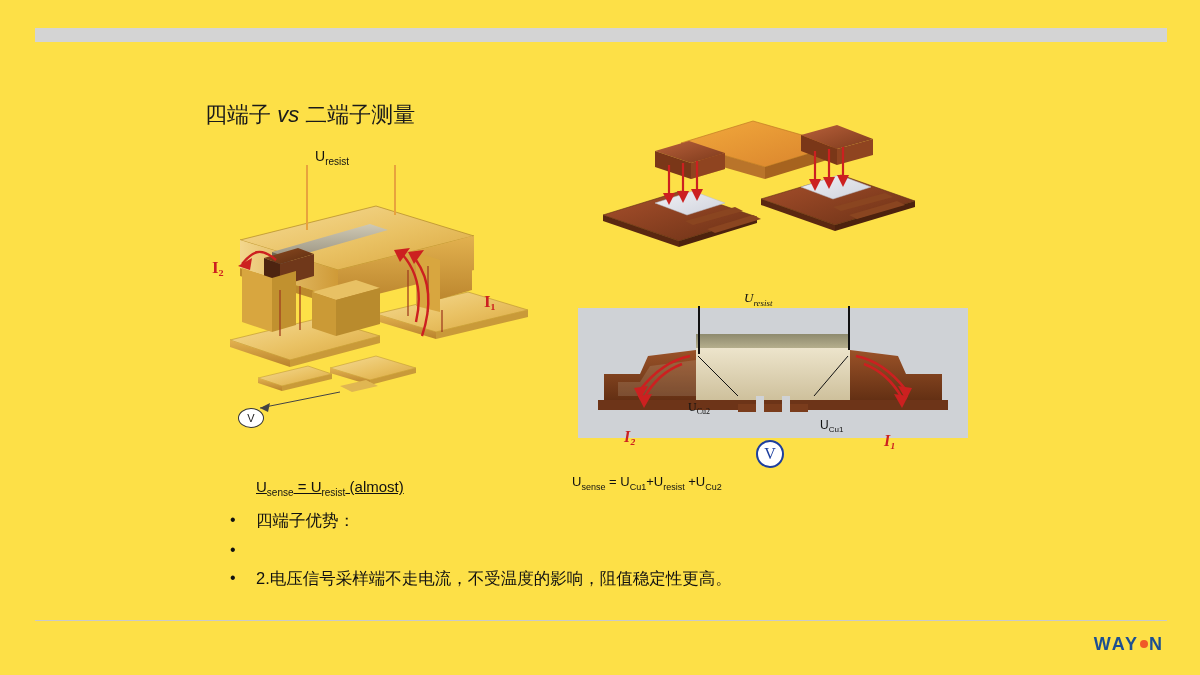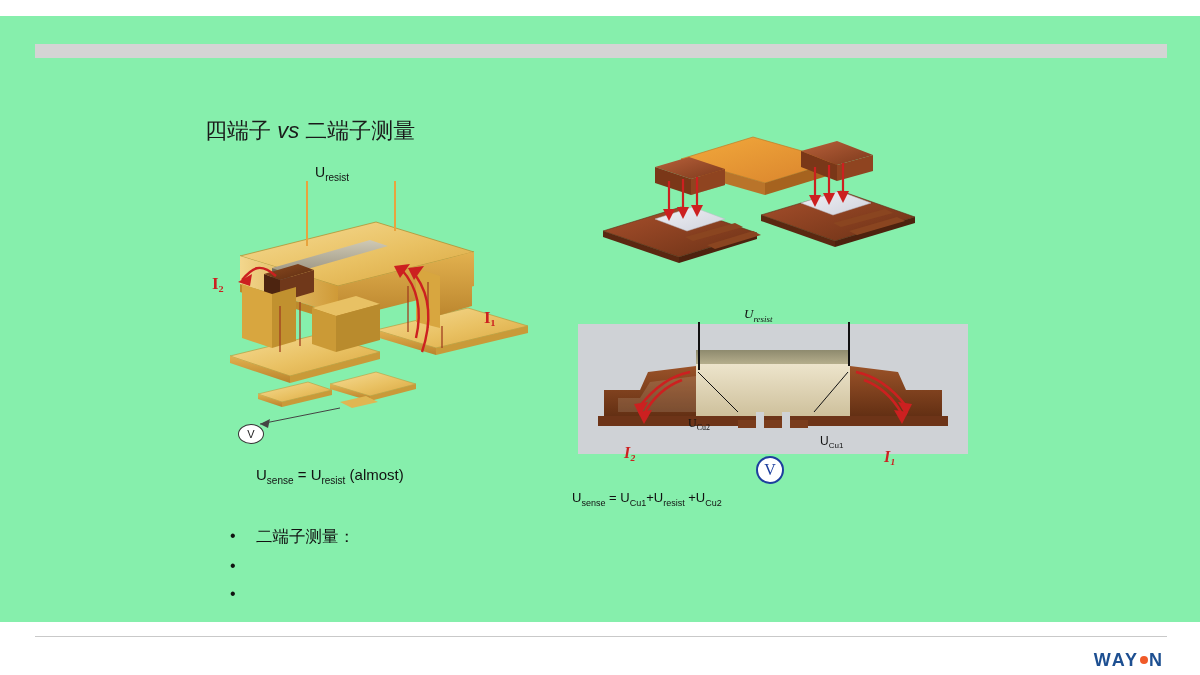--- a/index.html
+++ b/index.html
@@ -5,23 +5,22 @@
   * { box-sizing: border-box; }
   html, body {
     margin: 0; padding: 0;
     width: 1200px; height: 675px;
     background: #ffffff;
     font-family: "Liberation Sans", sans-serif;
     overflow: hidden;
   }
   .slide {
     position: relative;
-    width: 1200px; height: 606px;
-    background: #86efac;
-    margin-top: 16px;
+    width: 1200px; height: 675px;
+    background: #fde047;
   }
   
   .topbar {
     position: absolute;
     left: 35px; top: 28px;
     width: 1132px; height: 14px;
     background: #d4d4d4;
   }
   
   .bottomrule {
@@ -100,23 +99,24 @@
     left: 238px; top: 408px;
     width: 26px; height: 20px;
     border: 1.4px solid #333;
     border-radius: 50%;
     display: flex; align-items: center; justify-content: center;
     font-size: 11px; color: #222;
     background: #fff;
   }
   .eq-left {
     position: absolute;
-    left: 256px; top: 450px;
+    left: 256px; top: 478px;
     font-size: 15px;
     color: #111;
+    text-decoration: underline;
   }
   .eq-left sub { font-size: 10px; }
 
   
   .right-top-fig {
     position: absolute;
     left: 585px; top: 95px;
     width: 360px; height: 180px;
   }
 
@@ -469,27 +469,28 @@
   <div class="label-i1r">I₁</div>
   <div class="voltmeter-right">V</div>
 
   <div class="eq-right">
     U<sub>sense</sub> = U<sub>Cu1</sub>+U<sub>resist</sub> +U<sub>Cu2</sub>
   </div>
 
   <div class="bullets">
     <div class="bullet">
       <span class="dotmark">•</span>
-      <span class="btext">二端子测量：</span>
+      <span class="btext">四端子优势：</span>
     </div>
     <div class="bullet">
       <span class="dotmark">•</span>
     </div>
     <div class="bullet">
       <span class="dotmark">•</span>
+      <span class="btext">2.电压信号采样端不走电流，不受温度的影响，阻值稳定性更高。</span>
     </div>
   </div>
 
   <div class="bottomrule"></div>
 
   <div class="logo">
     <span>WAY</span><span class="dot"></span><span>N</span>
   </div>
 
 </div>

